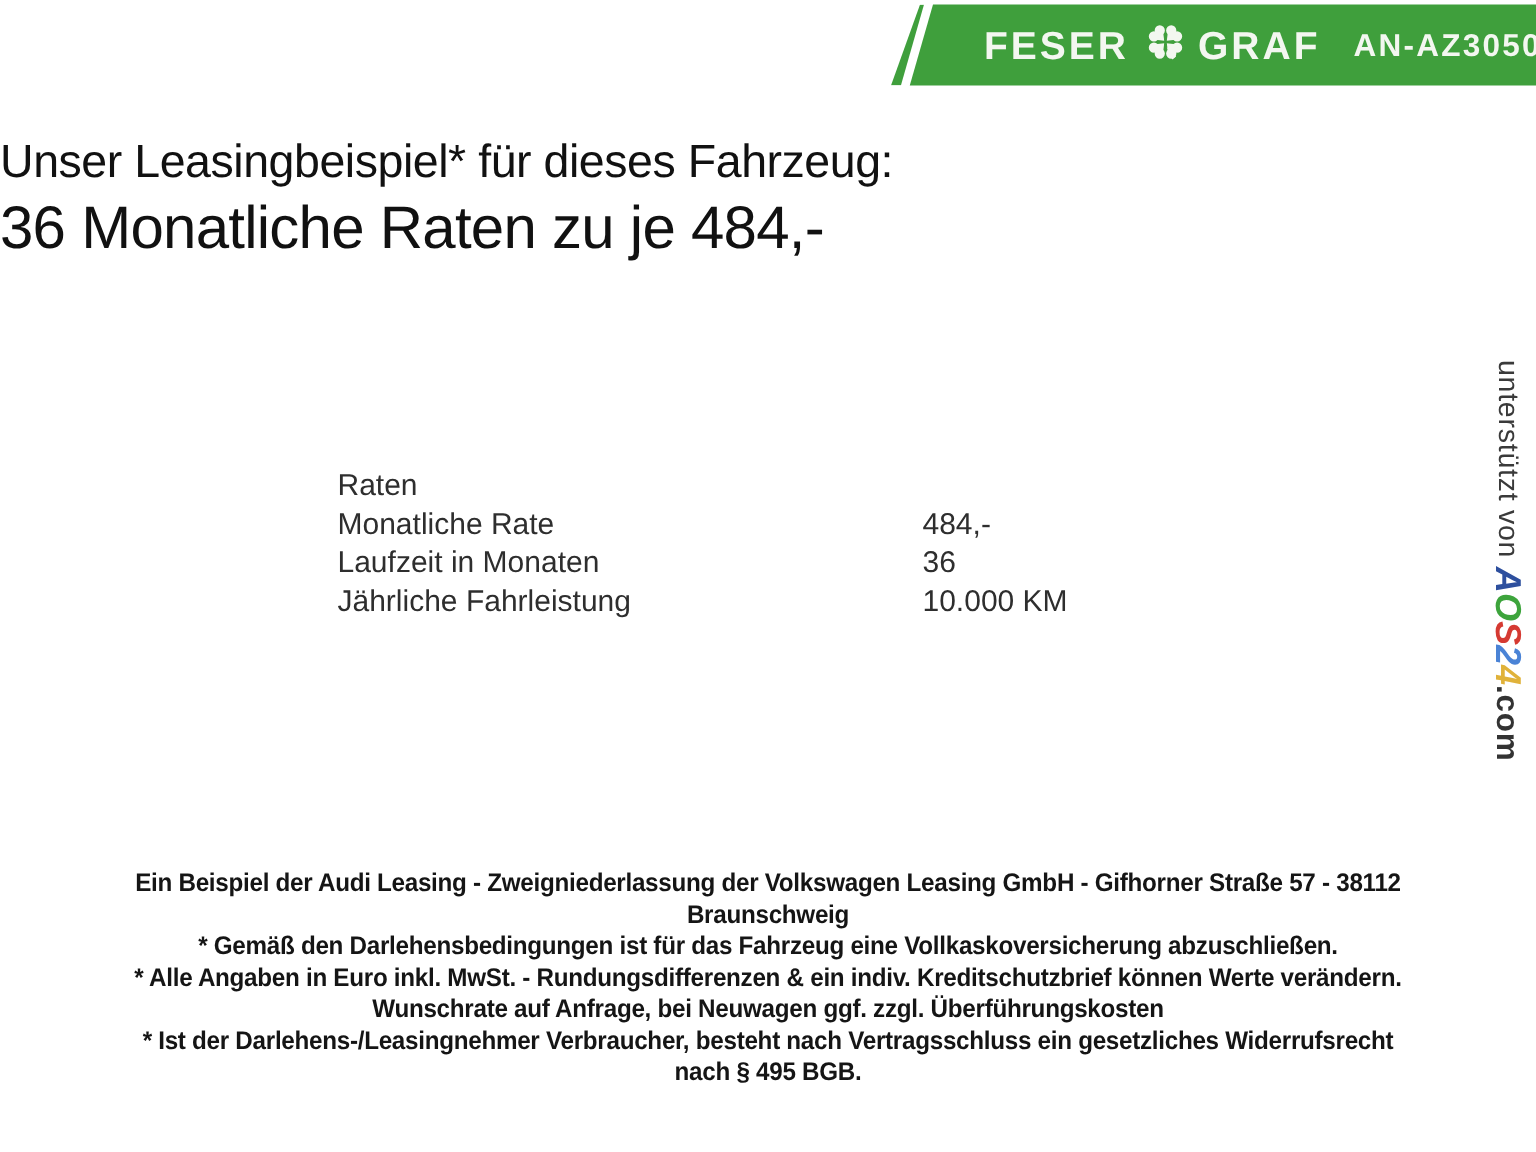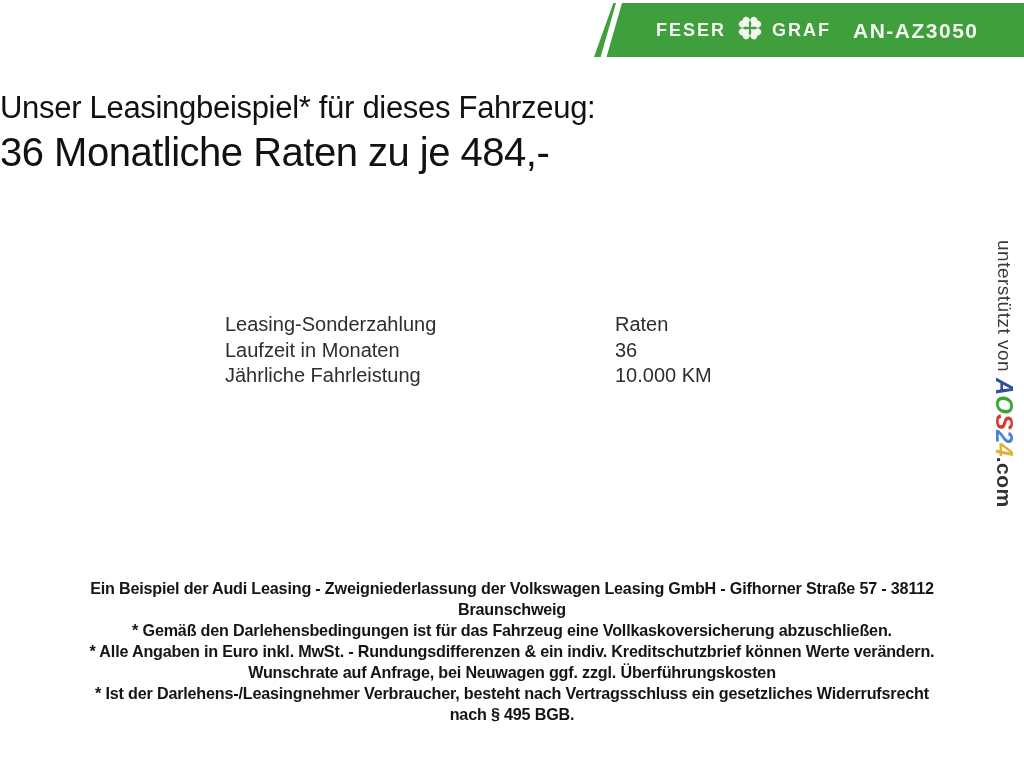--- a/index.html
+++ b/index.html
@@ -15,21 +15,21 @@
   .banner-stripe{
     position:absolute;left:594px;top:3px;width:22px;height:54px;
     background:#3f9f3c;
     clip-path:polygon(100% 0%,88% 0%,0% 100%,30% 100%);
   }
   .banner-content{
     position:absolute;left:622px;top:3px;right:0;height:54px;
     display:flex;align-items:center;padding-left:34px;box-sizing:border-box;
     color:#f3f7f0;white-space:nowrap;
   }
-  .dealer-word{font-size:18px;font-weight:700;letter-spacing:2px;}
+  .dealer-word{font-size:26px;font-weight:700;letter-spacing:2px;}
   .clover{margin:0 7px 0 9px;display:block;}
   .vehicle-id{font-size:21px;font-weight:600;letter-spacing:1.5px;margin-left:22px;margin-top:2px;}
   
   .heading{position:absolute;top:90px;left:0;right:44px;text-align:left;color:#111;}
   .heading .line1{font-size:31px;letter-spacing:-0.3px;}
   .heading .line2{font-size:40px;letter-spacing:-0.5px;margin-top:4px;}
   
   .lease-table{position:absolute;left:225px;top:312px;font-size:20px;color:#2e2e2e;}
   .lease-row{display:flex;line-height:25.5px;}
   .lease-label{width:390px;}
@@ -81,22 +81,25 @@
     <span class="vehicle-id">AN-AZ3050</span>
   </div>
 
   <div class="heading">
     <div class="line1">Unser Leasingbeispiel* für dieses Fahrzeug:</div>
     <div class="line2">36 Monatliche Raten zu je 484,-</div>
   </div>
 
   <div class="lease-table">
     <div class="lease-row">
-      <div class="lease-label">Leasing-Sonderzahlung</div>
       <div class="lease-value">Raten</div>
+    </div>
+    <div class="lease-row">
+      <div class="lease-label">Monatliche Rate</div>
+      <div class="lease-value">484,-</div>
     </div>
     <div class="lease-row">
       <div class="lease-label">Laufzeit in Monaten</div>
       <div class="lease-value">36</div>
     </div>
     <div class="lease-row">
       <div class="lease-label">Jährliche Fahrleistung</div>
       <div class="lease-value">10.000 KM</div>
     </div>
   </div>

